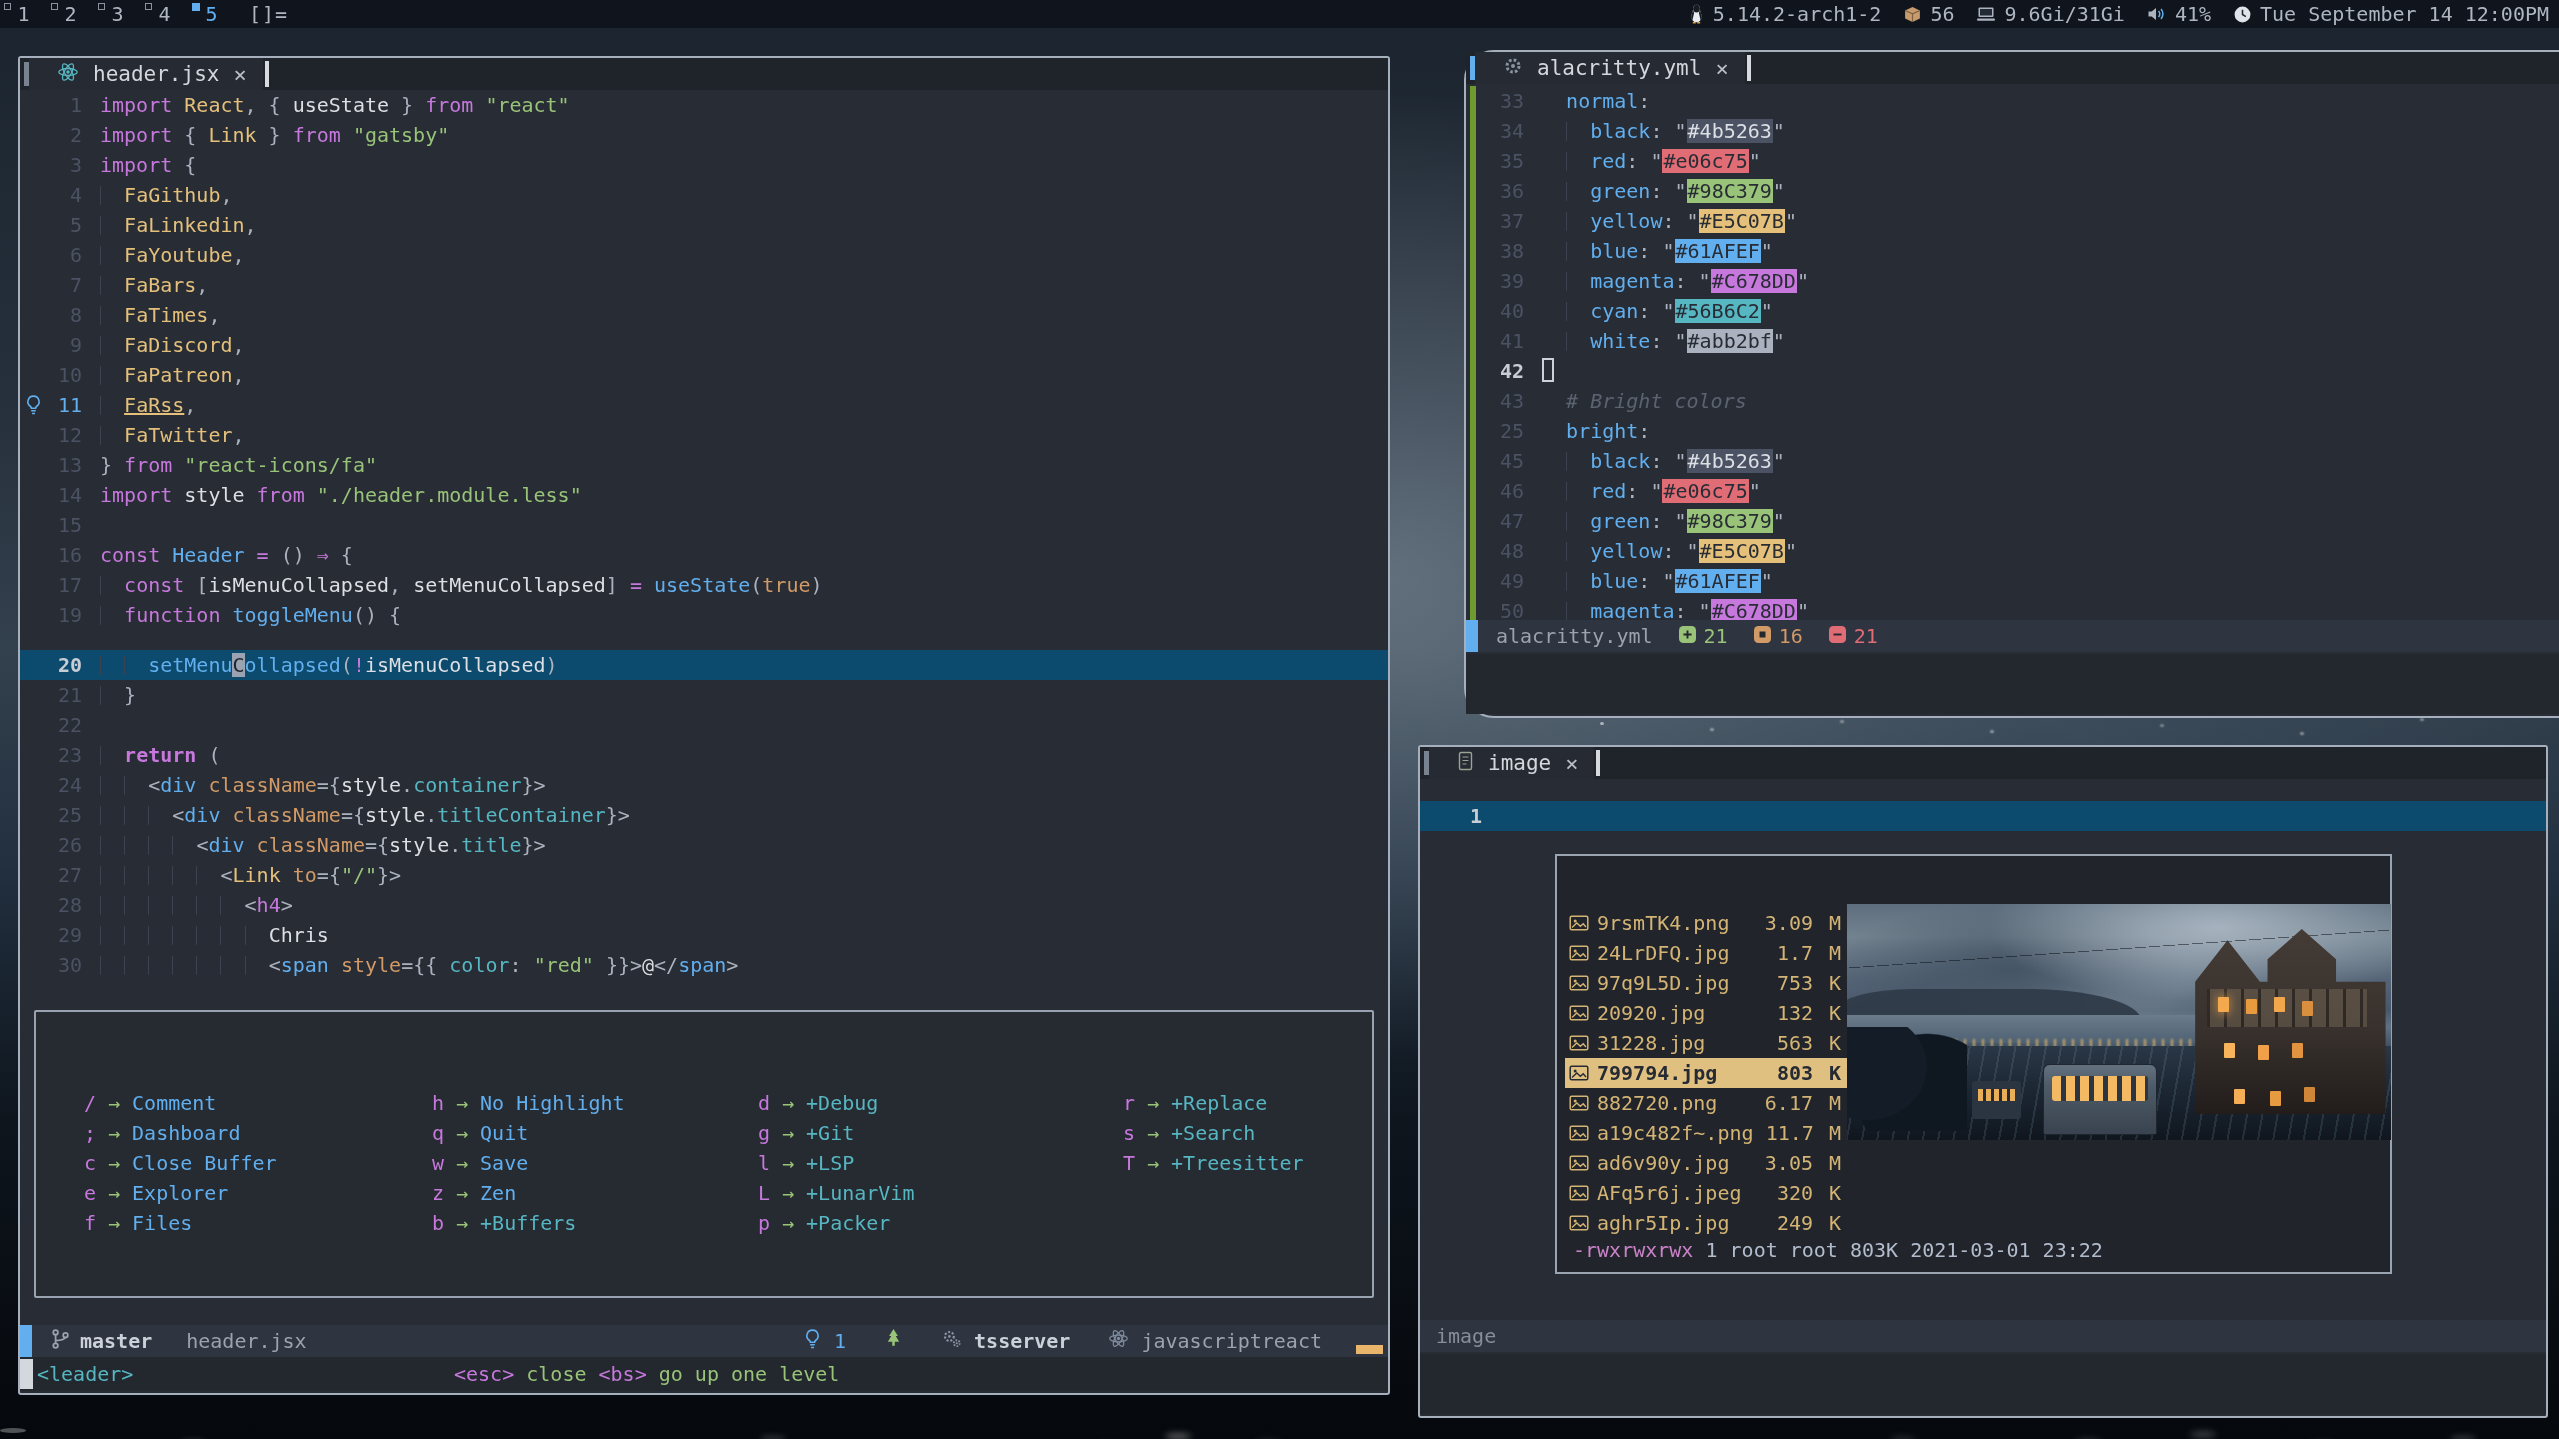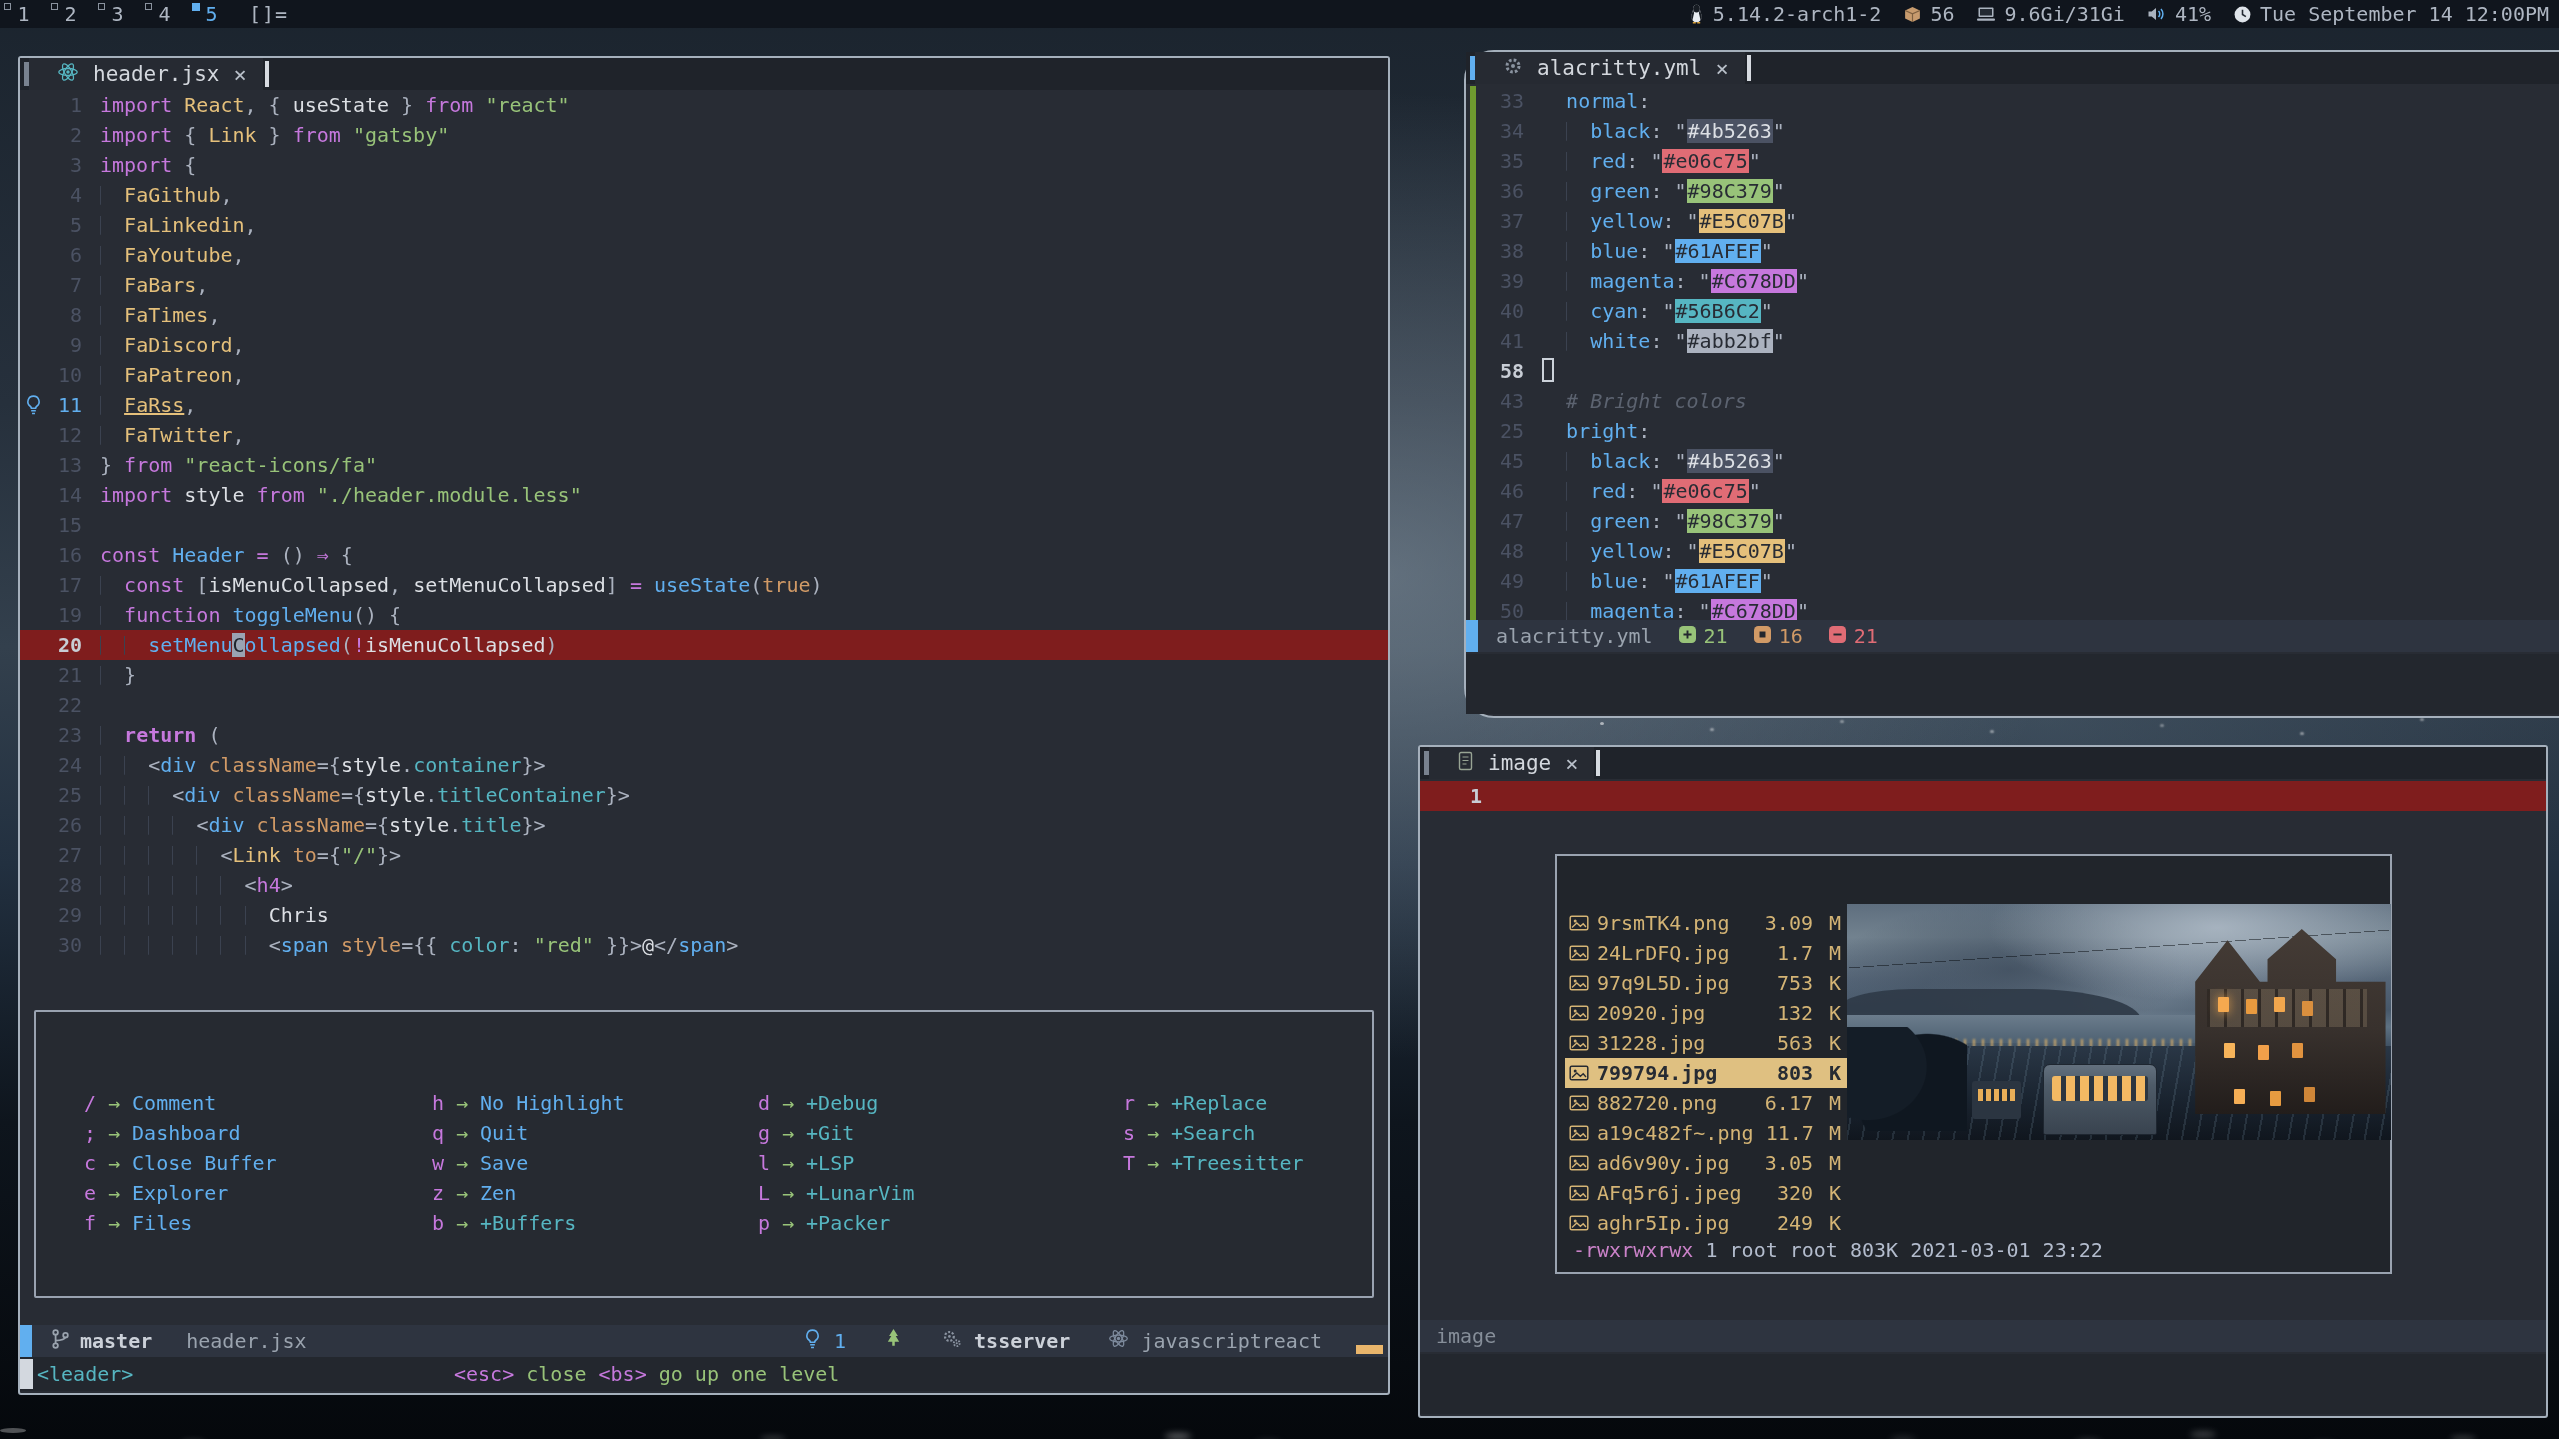--- a/index.html
+++ b/index.html
@@ -47,21 +47,21 @@
   .tabind { width:5px; height:24px; margin-left:4px; background:#79828f; }
   .tabind.blue { background:#61afef; }
   .tab { display:flex; align-items:center; gap:14px; padding:0 16px 0 28px; height:32px;
     background:#262a32; color:#d4d8de; font-size:21px; }
   .tabclose { color:#b8bfc9; font-size:22px; cursor:pointer; }
   .tabcursor { width:4px; height:26px; background:#d7dbe1; margin-left:2px; }
 
   
   .codearea { position:absolute; left:0; right:0; font-size:20px; line-height:30px; color:#abb2bf; }
   .crow { display:flex; height:30px; white-space:pre; }
-  .crow.bg { background:#7f1d1d; }
+  .crow.bg { background:#0c4a6e;margin-top:20px; }
   .sign { width:26px; flex:0 0 26px; display:flex; align-items:center; justify-content:center; }
   .lnum { flex:0 0 36px; text-align:right; color:#4b5263; }
   .lnum.white { color:#c8cdd5; font-weight:bold; }
   .lnum.blue { color:#61afef; }
   .lgap { flex:0 0 18px; }
   .ctext { white-space:pre; }
   .kw{color:#c678dd} .kwb{color:#c678dd;font-weight:bold} .id{color:#e5c07b}
   .fn{color:#61afef} .str{color:#98c379} .pun{color:#abb2bf} .op{color:#c678dd}
   .cyn{color:#56b6c2} .att{color:#d19a66} .tag{color:#61afef} .tagm{color:#c678dd}
   .wht{color:#dcdfe4} .cmt{color:#5c6370;font-style:italic} .key{color:#61afef}
@@ -377,21 +377,21 @@
   <div class="codearea" id="code-right" style="top:34px;">
       <div class="crow"><span class="sign" style="flex-basis: 22px; width: 22px;"></span><span class="lnum">33</span><span class="lgap"></span><span class="ctext"><span class="sp">  </span><span class="key">normal</span><span class="pun">:</span></span></div>
       <div class="crow"><span class="sign" style="flex-basis: 22px; width: 22px;"></span><span class="lnum">34</span><span class="lgap"></span><span class="ctext"><span class="sp">  </span><span class="gd">  </span><span class="key">black</span><span class="pun">: </span><span class="pun">"</span><span class="chip" style="background: rgb(75, 82, 99); color: rgb(220, 223, 228);">#4b5263</span><span class="pun">"</span></span></div>
       <div class="crow"><span class="sign" style="flex-basis: 22px; width: 22px;"></span><span class="lnum">35</span><span class="lgap"></span><span class="ctext"><span class="sp">  </span><span class="gd">  </span><span class="key">red</span><span class="pun">: </span><span class="pun">"</span><span class="chip" style="background: rgb(224, 108, 117); color: rgb(40, 44, 52);">#e06c75</span><span class="pun">"</span></span></div>
       <div class="crow"><span class="sign" style="flex-basis: 22px; width: 22px;"></span><span class="lnum">36</span><span class="lgap"></span><span class="ctext"><span class="sp">  </span><span class="gd">  </span><span class="key">green</span><span class="pun">: </span><span class="pun">"</span><span class="chip" style="background: rgb(152, 195, 121); color: rgb(40, 44, 52);">#98C379</span><span class="pun">"</span></span></div>
       <div class="crow"><span class="sign" style="flex-basis: 22px; width: 22px;"></span><span class="lnum">37</span><span class="lgap"></span><span class="ctext"><span class="sp">  </span><span class="gd">  </span><span class="key">yellow</span><span class="pun">: </span><span class="pun">"</span><span class="chip" style="background: rgb(229, 192, 123); color: rgb(40, 44, 52);">#E5C07B</span><span class="pun">"</span></span></div>
       <div class="crow"><span class="sign" style="flex-basis: 22px; width: 22px;"></span><span class="lnum">38</span><span class="lgap"></span><span class="ctext"><span class="sp">  </span><span class="gd">  </span><span class="key">blue</span><span class="pun">: </span><span class="pun">"</span><span class="chip" style="background: rgb(97, 175, 239); color: rgb(40, 44, 52);">#61AFEF</span><span class="pun">"</span></span></div>
       <div class="crow"><span class="sign" style="flex-basis: 22px; width: 22px;"></span><span class="lnum">39</span><span class="lgap"></span><span class="ctext"><span class="sp">  </span><span class="gd">  </span><span class="key">magenta</span><span class="pun">: </span><span class="pun">"</span><span class="chip" style="background: rgb(198, 120, 221); color: rgb(40, 44, 52);">#C678DD</span><span class="pun">"</span></span></div>
       <div class="crow"><span class="sign" style="flex-basis: 22px; width: 22px;"></span><span class="lnum">40</span><span class="lgap"></span><span class="ctext"><span class="sp">  </span><span class="gd">  </span><span class="key">cyan</span><span class="pun">: </span><span class="pun">"</span><span class="chip" style="background: rgb(86, 182, 194); color: rgb(40, 44, 52);">#56B6C2</span><span class="pun">"</span></span></div>
       <div class="crow"><span class="sign" style="flex-basis: 22px; width: 22px;"></span><span class="lnum">41</span><span class="lgap"></span><span class="ctext"><span class="sp">  </span><span class="gd">  </span><span class="key">white</span><span class="pun">: </span><span class="pun">"</span><span class="chip" style="background: rgb(171, 178, 191); color: rgb(40, 44, 52);">#abb2bf</span><span class="pun">"</span></span></div>
-      <div class="crow"><span class="sign" style="flex-basis: 22px; width: 22px;"></span><span class="lnum white">58</span><span class="lgap"></span><span class="ctext"><span class="hcur"></span></span></div>
+      <div class="crow"><span class="sign" style="flex-basis: 22px; width: 22px;"></span><span class="lnum white">42</span><span class="lgap"></span><span class="ctext"><span class="hcur"></span></span></div>
       <div class="crow"><span class="sign" style="flex-basis: 22px; width: 22px;"></span><span class="lnum">43</span><span class="lgap"></span><span class="ctext"><span class="sp">  </span><span class="cmt"># Bright colors</span></span></div>
       <div class="crow"><span class="sign" style="flex-basis: 22px; width: 22px;"></span><span class="lnum">25</span><span class="lgap"></span><span class="ctext"><span class="sp">  </span><span class="key">bright</span><span class="pun">:</span></span></div>
       <div class="crow"><span class="sign" style="flex-basis: 22px; width: 22px;"></span><span class="lnum">45</span><span class="lgap"></span><span class="ctext"><span class="sp">  </span><span class="gd">  </span><span class="key">black</span><span class="pun">: </span><span class="pun">"</span><span class="chip" style="background: rgb(75, 82, 99); color: rgb(220, 223, 228);">#4b5263</span><span class="pun">"</span></span></div>
       <div class="crow"><span class="sign" style="flex-basis: 22px; width: 22px;"></span><span class="lnum">46</span><span class="lgap"></span><span class="ctext"><span class="sp">  </span><span class="gd">  </span><span class="key">red</span><span class="pun">: </span><span class="pun">"</span><span class="chip" style="background: rgb(224, 108, 117); color: rgb(40, 44, 52);">#e06c75</span><span class="pun">"</span></span></div>
       <div class="crow"><span class="sign" style="flex-basis: 22px; width: 22px;"></span><span class="lnum">47</span><span class="lgap"></span><span class="ctext"><span class="sp">  </span><span class="gd">  </span><span class="key">green</span><span class="pun">: </span><span class="pun">"</span><span class="chip" style="background: rgb(152, 195, 121); color: rgb(40, 44, 52);">#98C379</span><span class="pun">"</span></span></div>
       <div class="crow"><span class="sign" style="flex-basis: 22px; width: 22px;"></span><span class="lnum">48</span><span class="lgap"></span><span class="ctext"><span class="sp">  </span><span class="gd">  </span><span class="key">yellow</span><span class="pun">: </span><span class="pun">"</span><span class="chip" style="background: rgb(229, 192, 123); color: rgb(40, 44, 52);">#E5C07B</span><span class="pun">"</span></span></div>
       <div class="crow"><span class="sign" style="flex-basis: 22px; width: 22px;"></span><span class="lnum">49</span><span class="lgap"></span><span class="ctext"><span class="sp">  </span><span class="gd">  </span><span class="key">blue</span><span class="pun">: </span><span class="pun">"</span><span class="chip" style="background: rgb(97, 175, 239); color: rgb(40, 44, 52);">#61AFEF</span><span class="pun">"</span></span></div>
       <div class="crow"><span class="sign" style="flex-basis: 22px; width: 22px;"></span><span class="lnum">50</span><span class="lgap"></span><span class="ctext"><span class="sp">  </span><span class="gd">  </span><span class="key">magenta</span><span class="pun">: </span><span class="pun">"</span><span class="chip" style="background: rgb(198, 120, 221); color: rgb(40, 44, 52);">#C678DD</span><span class="pun">"</span></span></div>
     </div>
   <div class="statusline" style="bottom:64px;">

